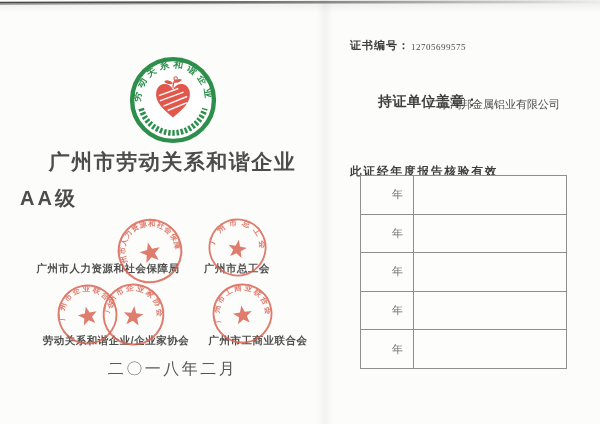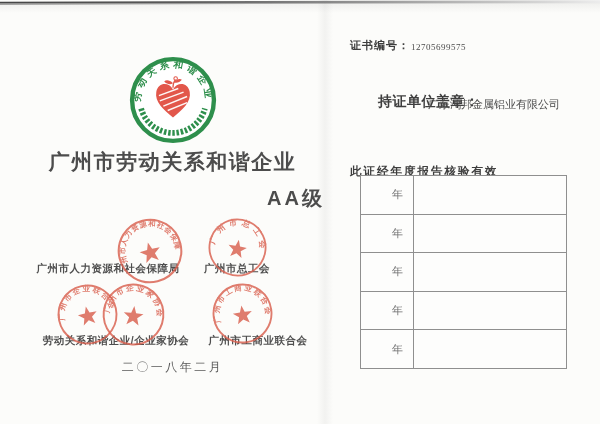--- a/index.html
+++ b/index.html
@@ -14,37 +14,37 @@
     transform:rotate(-0.15deg);}
   .scan-shade{position:absolute;top:3px;left:0;width:100%;height:10px;
     background:linear-gradient(#e3e3e1,rgba(255,255,255,0));opacity:.5;}
   .fold{position:absolute;left:317px;top:0;width:16px;height:100%;
     background:linear-gradient(to right,rgba(0,0,0,0),rgba(110,110,110,.07) 50%,rgba(0,0,0,0));}
 
   
   .emblem{position:absolute;left:129px;top:56px;width:88px;height:88px;}
   .title1{position:absolute;left:20px;top:148px;width:305px;text-align:center;
     font-size:21px;font-weight:bold;color:#4c4c4c;letter-spacing:1.5px;}
-  .title2{position:absolute;left:20px;top:185px;width:305px;text-align:right;
+  .title2{position:absolute;left:20px;top:185px;width:305px;text-align:left;
     font-size:20px;font-weight:bold;color:#4c4c4c;letter-spacing:3px;}
   .seal{position:absolute;opacity:.82;z-index:2;}
   .seal svg{width:100%;height:100%;}
   .seal1{left:116px;top:217px;width:68px;height:68px;transform:rotate(-14deg);}
   .seal2{left:207px;top:217px;width:61px;height:61px;transform:rotate(10deg);}
   .seal3{left:56px;top:283px;width:63px;height:63px;transform:rotate(-12deg);}
   .seal4{left:101px;top:282px;width:65px;height:65px;transform:rotate(6deg);}
   .seal5{left:211px;top:282px;width:63px;height:63px;transform:rotate(-8deg);}
   .seal-label{position:absolute;z-index:1;text-align:center;font-weight:bold;
     font-size:10.5px;color:#4e4e4e;letter-spacing:.5px;}
   .lbl-r1a{left:28px;top:262px;width:160px;}
   .lbl-r1b{left:197px;top:262px;width:80px;}
   .lbl-r2a{left:28px;top:334px;width:176px;}
   .lbl-r2b{left:206px;top:334px;width:104px;}
   .date{position:absolute;left:20px;top:359px;width:305px;text-align:center;
-    font-size:12px;color:#585858;letter-spacing:2.5px;}
+    font-size:16px;color:#585858;letter-spacing:2.5px;}
 
   
   .cert-label{position:absolute;left:350px;top:38px;font-size:11px;font-weight:bold;
     color:#3e3e3e;letter-spacing:1px;}
   .cert-value{position:absolute;left:411px;top:42px;font-size:9px;color:#4a4a4a;
     font-family:"Liberation Serif","DejaVu Serif",serif;letter-spacing:.5px;}
   .holder-label{position:absolute;left:350px;top:93px;font-size:14px;font-weight:bold;
     color:#3e3e3e;letter-spacing:.5px;margin-left:28px;}
   .holder-value{position:absolute;left:428px;top:97px;font-size:11px;color:#4a4a4a;
     font-family:"Liberation Serif","DejaVu Serif",serif;}

